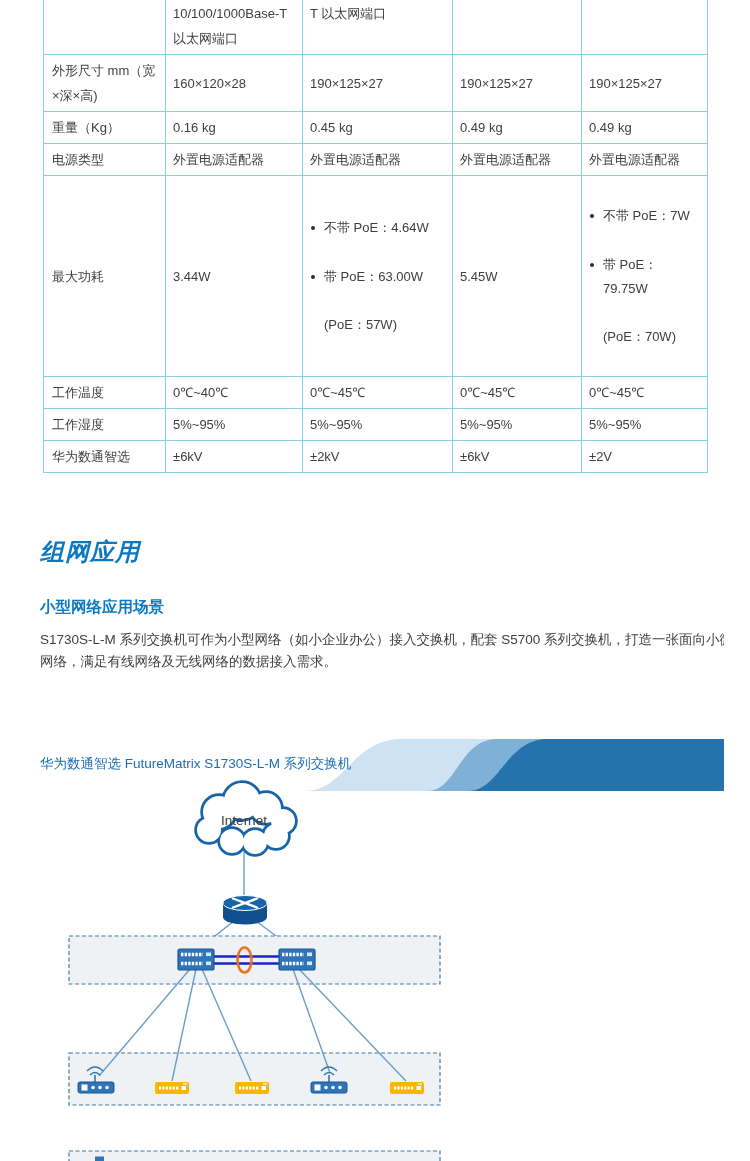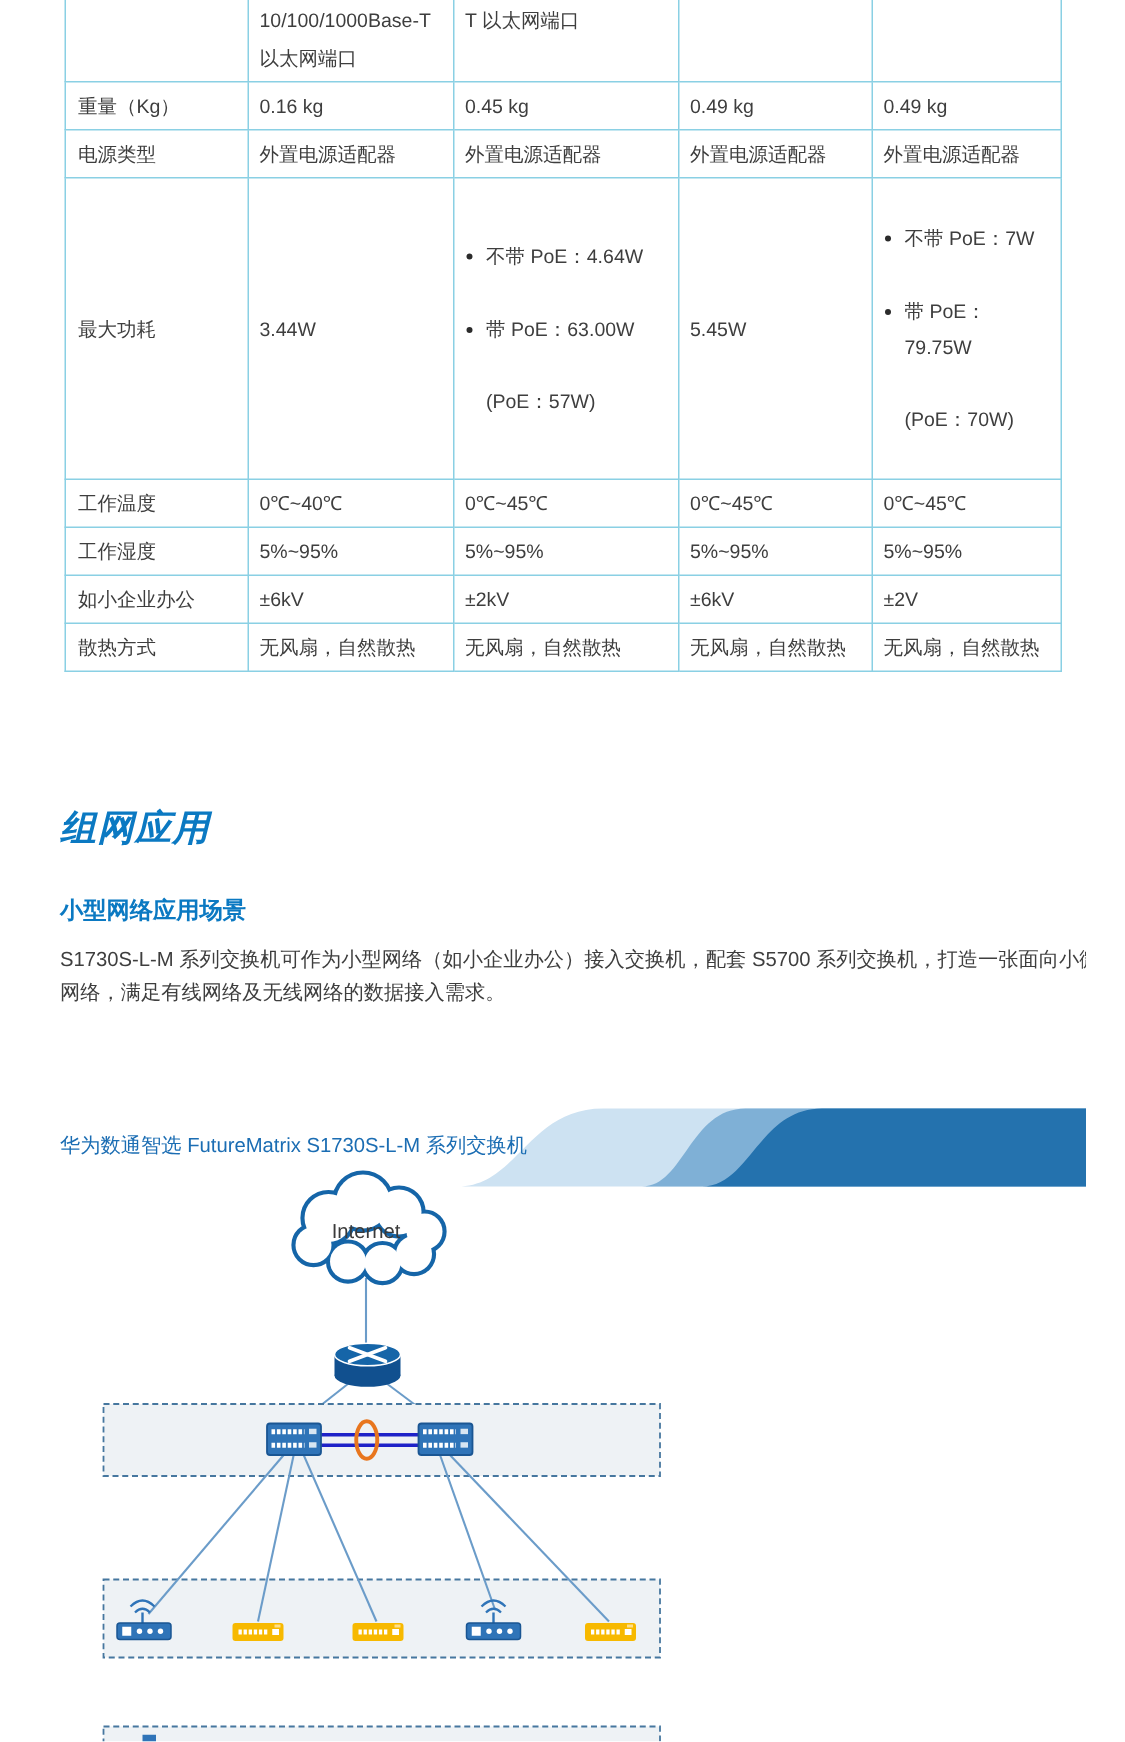--- a/index.html
+++ b/index.html
@@ -66,20 +66,27 @@
     </colgroup>
     <tbody>
         <tr class="partial" style="height:43px">
       <td class="lbl"></td>
       <td>10/100/1000Base-T
 以太网端口</td>
       <td>T 以太网端口</td>
       <td></td>
       <td></td>
     </tr>
+    <tr style="height:52px">
+      <td class="lbl">外形尺寸 mm（宽×深×高)</td>
+      <td>160×120×28</td>
+      <td>190×125×27</td>
+      <td>190×125×27</td>
+      <td>190×125×27</td>
+    </tr>
     <tr style="height:31px">
       <td class="lbl">重量（Kg）</td>
       <td>0.16 kg</td>
       <td>0.45 kg</td>
       <td>0.49 kg</td>
       <td>0.49 kg</td>
     </tr>
     <tr style="height:32px">
       <td class="lbl">电源类型</td>
       <td>外置电源适配器</td>
@@ -110,32 +117,25 @@
       <td>0℃~45℃</td>
     </tr>
     <tr style="height:31px">
       <td class="lbl">工作湿度</td>
       <td>5%~95%</td>
       <td>5%~95%</td>
       <td>5%~95%</td>
       <td>5%~95%</td>
     </tr>
     <tr style="height:32px">
-      <td class="lbl">如小企业办公</td>
+      <td class="lbl">华为数通智选</td>
       <td>±6kV</td>
       <td>±2kV</td>
       <td>±6kV</td>
       <td>±2V</td>
-    </tr>
-    <tr style="height:31px">
-      <td class="lbl">散热方式</td>
-      <td>无风扇，自然散热</td>
-      <td>无风扇，自然散热</td>
-      <td>无风扇，自然散热</td>
-      <td>无风扇，自然散热</td>
     </tr>
   </tbody>
     </table>
 
   <div class="h1">组网应用</div>
   <div class="h2">小型网络应用场景</div>
   <div class="para l1">S1730S-L-M 系列交换机可作为小型网络（如小企业办公）接入交换机，配套 S5700 系列交换机，打造一张面向小微型企业的</div>
   <div class="para l2">网络，满足有线网络及无线网络的数据接入需求。</div>
 
   <svg class="diagram" width="750" height="431" viewBox="0 730 750 431">

